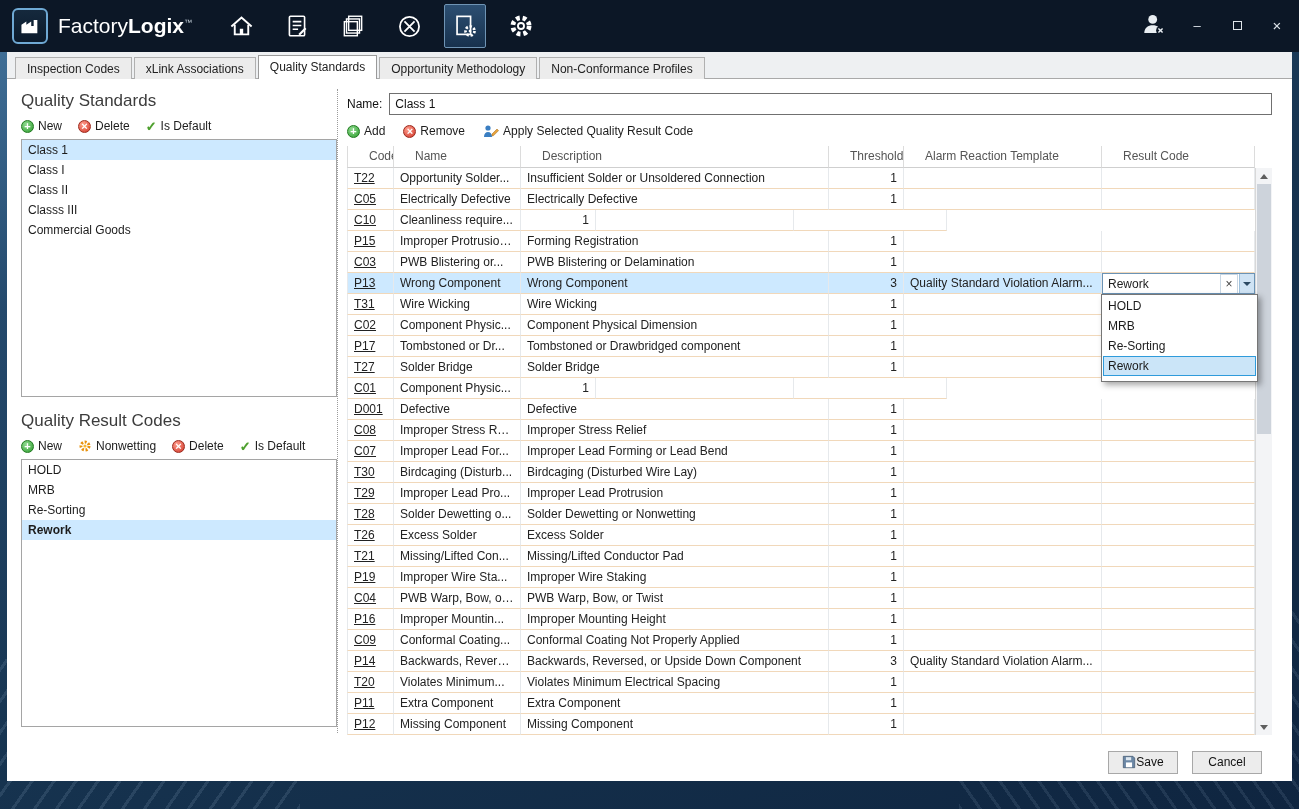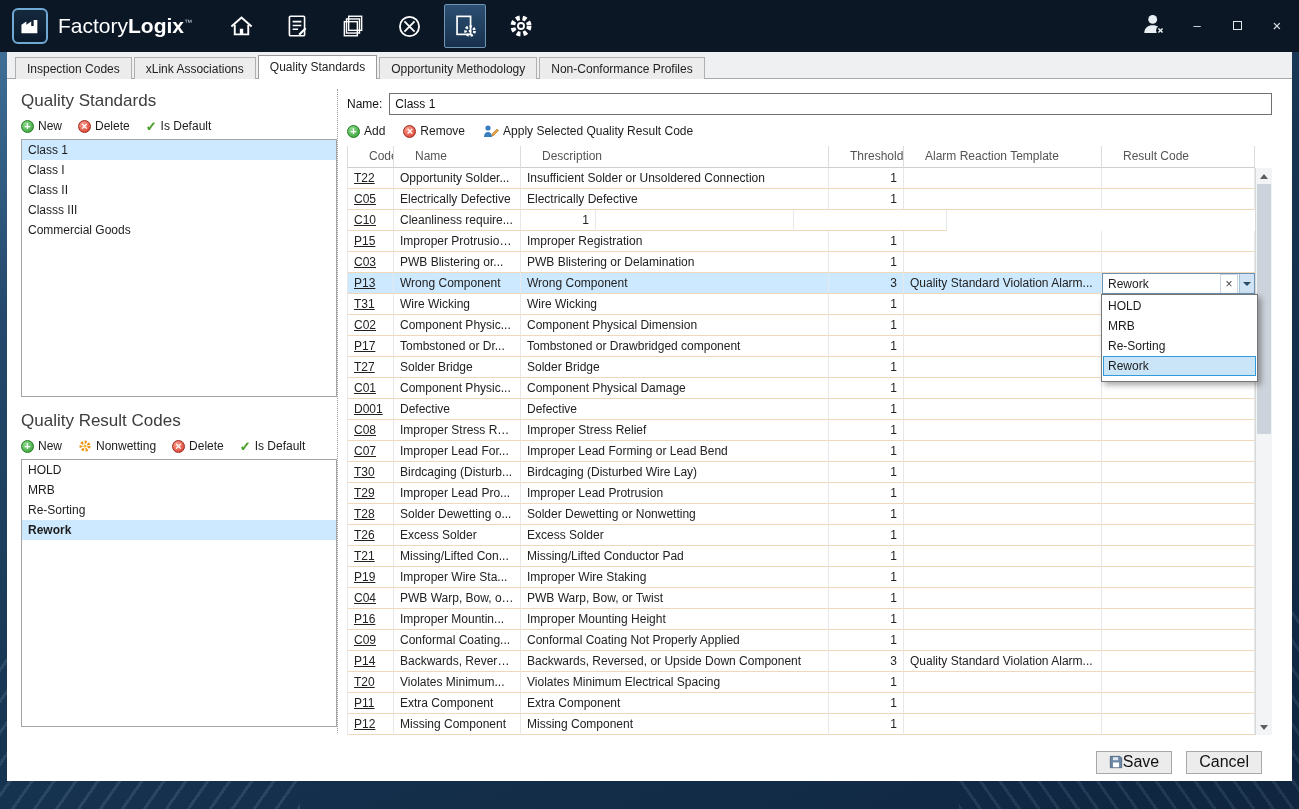--- a/index.html
+++ b/index.html
@@ -107,21 +107,21 @@
   
   .sb { width:17px; margin-top:22px; height:567px; background:#f3f4f6; border-left:1px solid #d8d8d8; position:relative; }
   .sb-btn { height:16px; display:flex; align-items:center; justify-content:center; }
   .sb-btn.down { position:absolute; bottom:0; left:0; right:0; }
   .tri-up { width:0; height:0; border-left:4px solid transparent; border-right:4px solid transparent; border-bottom:5px solid #5e5e5e; }
   .tri-down { width:0; height:0; border-left:4px solid transparent; border-right:4px solid transparent; border-top:5px solid #5e5e5e; }
   .sb-thumb { position:absolute; top:16px; left:1px; right:1px; height:250px; background:#cdd3db; }
 
   
   .footer { height:38px; display:flex; align-items:center; justify-content:flex-end; gap:14px; padding-right:30px; }
-  .btn { height:23px; min-width:70px; background:#ececec; border:1px solid #a8a8a8; font-size:16px;
+  .btn { height:23px; min-width:70px; background:#ececec; border:1px solid #a8a8a8; font-size:12px;
     font-family:"Liberation Sans", sans-serif; display:inline-flex; align-items:center; justify-content:center;
     padding:0 12px; color:#111; }
 </style>
 </head>
 <body>
 
 <div class="window">
   <div class="deco-bl"></div>
   <div class="deco-br"></div>
 
@@ -313,21 +313,21 @@
                 <div class="trow">
                   <div class="tc tc-code w-code">C10</div>
                   <div class="tc tc-name w-name">Cleanliness require...</div>
                   <div class="tc tc-thr w-thr">1</div>
                   <div class="tc tc-alarm w-alarm"></div>
                   <div class="tc tc-result w-result"></div>
                 </div>
                 <div class="trow">
                   <div class="tc tc-code w-code">P15</div>
                   <div class="tc tc-name w-name">Improper Protrusion...</div>
-                  <div class="tc tc-desc w-desc">Improper Registration</div>
+                  <div class="tc tc-desc w-desc">Forming Registration</div>
                   <div class="tc tc-thr w-thr">1</div>
                   <div class="tc tc-alarm w-alarm"></div>
                   <div class="tc tc-result w-result"></div>
                 </div>
                 <div class="trow">
                   <div class="tc tc-code w-code">C03</div>
                   <div class="tc tc-name w-name">PWB Blistering or...</div>
                   <div class="tc tc-desc w-desc">PWB Blistering or Delamination</div>
                   <div class="tc tc-thr w-thr">1</div>
                   <div class="tc tc-alarm w-alarm"></div>
@@ -375,21 +375,20 @@
                   <div class="tc tc-code w-code">T27</div>
                   <div class="tc tc-name w-name">Solder Bridge</div>
                   <div class="tc tc-desc w-desc">Solder Bridge</div>
                   <div class="tc tc-thr w-thr">1</div>
                   <div class="tc tc-alarm w-alarm"></div>
                   <div class="tc tc-result w-result"></div>
                 </div>
                 <div class="trow">
                   <div class="tc tc-code w-code">C01</div>
                   <div class="tc tc-name w-name">Component Physic...</div>
-                  <div class="tc tc-desc w-desc">Component Physical Damage</div>
                   <div class="tc tc-thr w-thr">1</div>
                   <div class="tc tc-alarm w-alarm"></div>
                   <div class="tc tc-result w-result"></div>
                 </div>
                 <div class="trow">
                   <div class="tc tc-code w-code">D001</div>
                   <div class="tc tc-name w-name">Defective</div>
                   <div class="tc tc-desc w-desc">Defective</div>
                   <div class="tc tc-thr w-thr">1</div>
                   <div class="tc tc-alarm w-alarm"></div>

